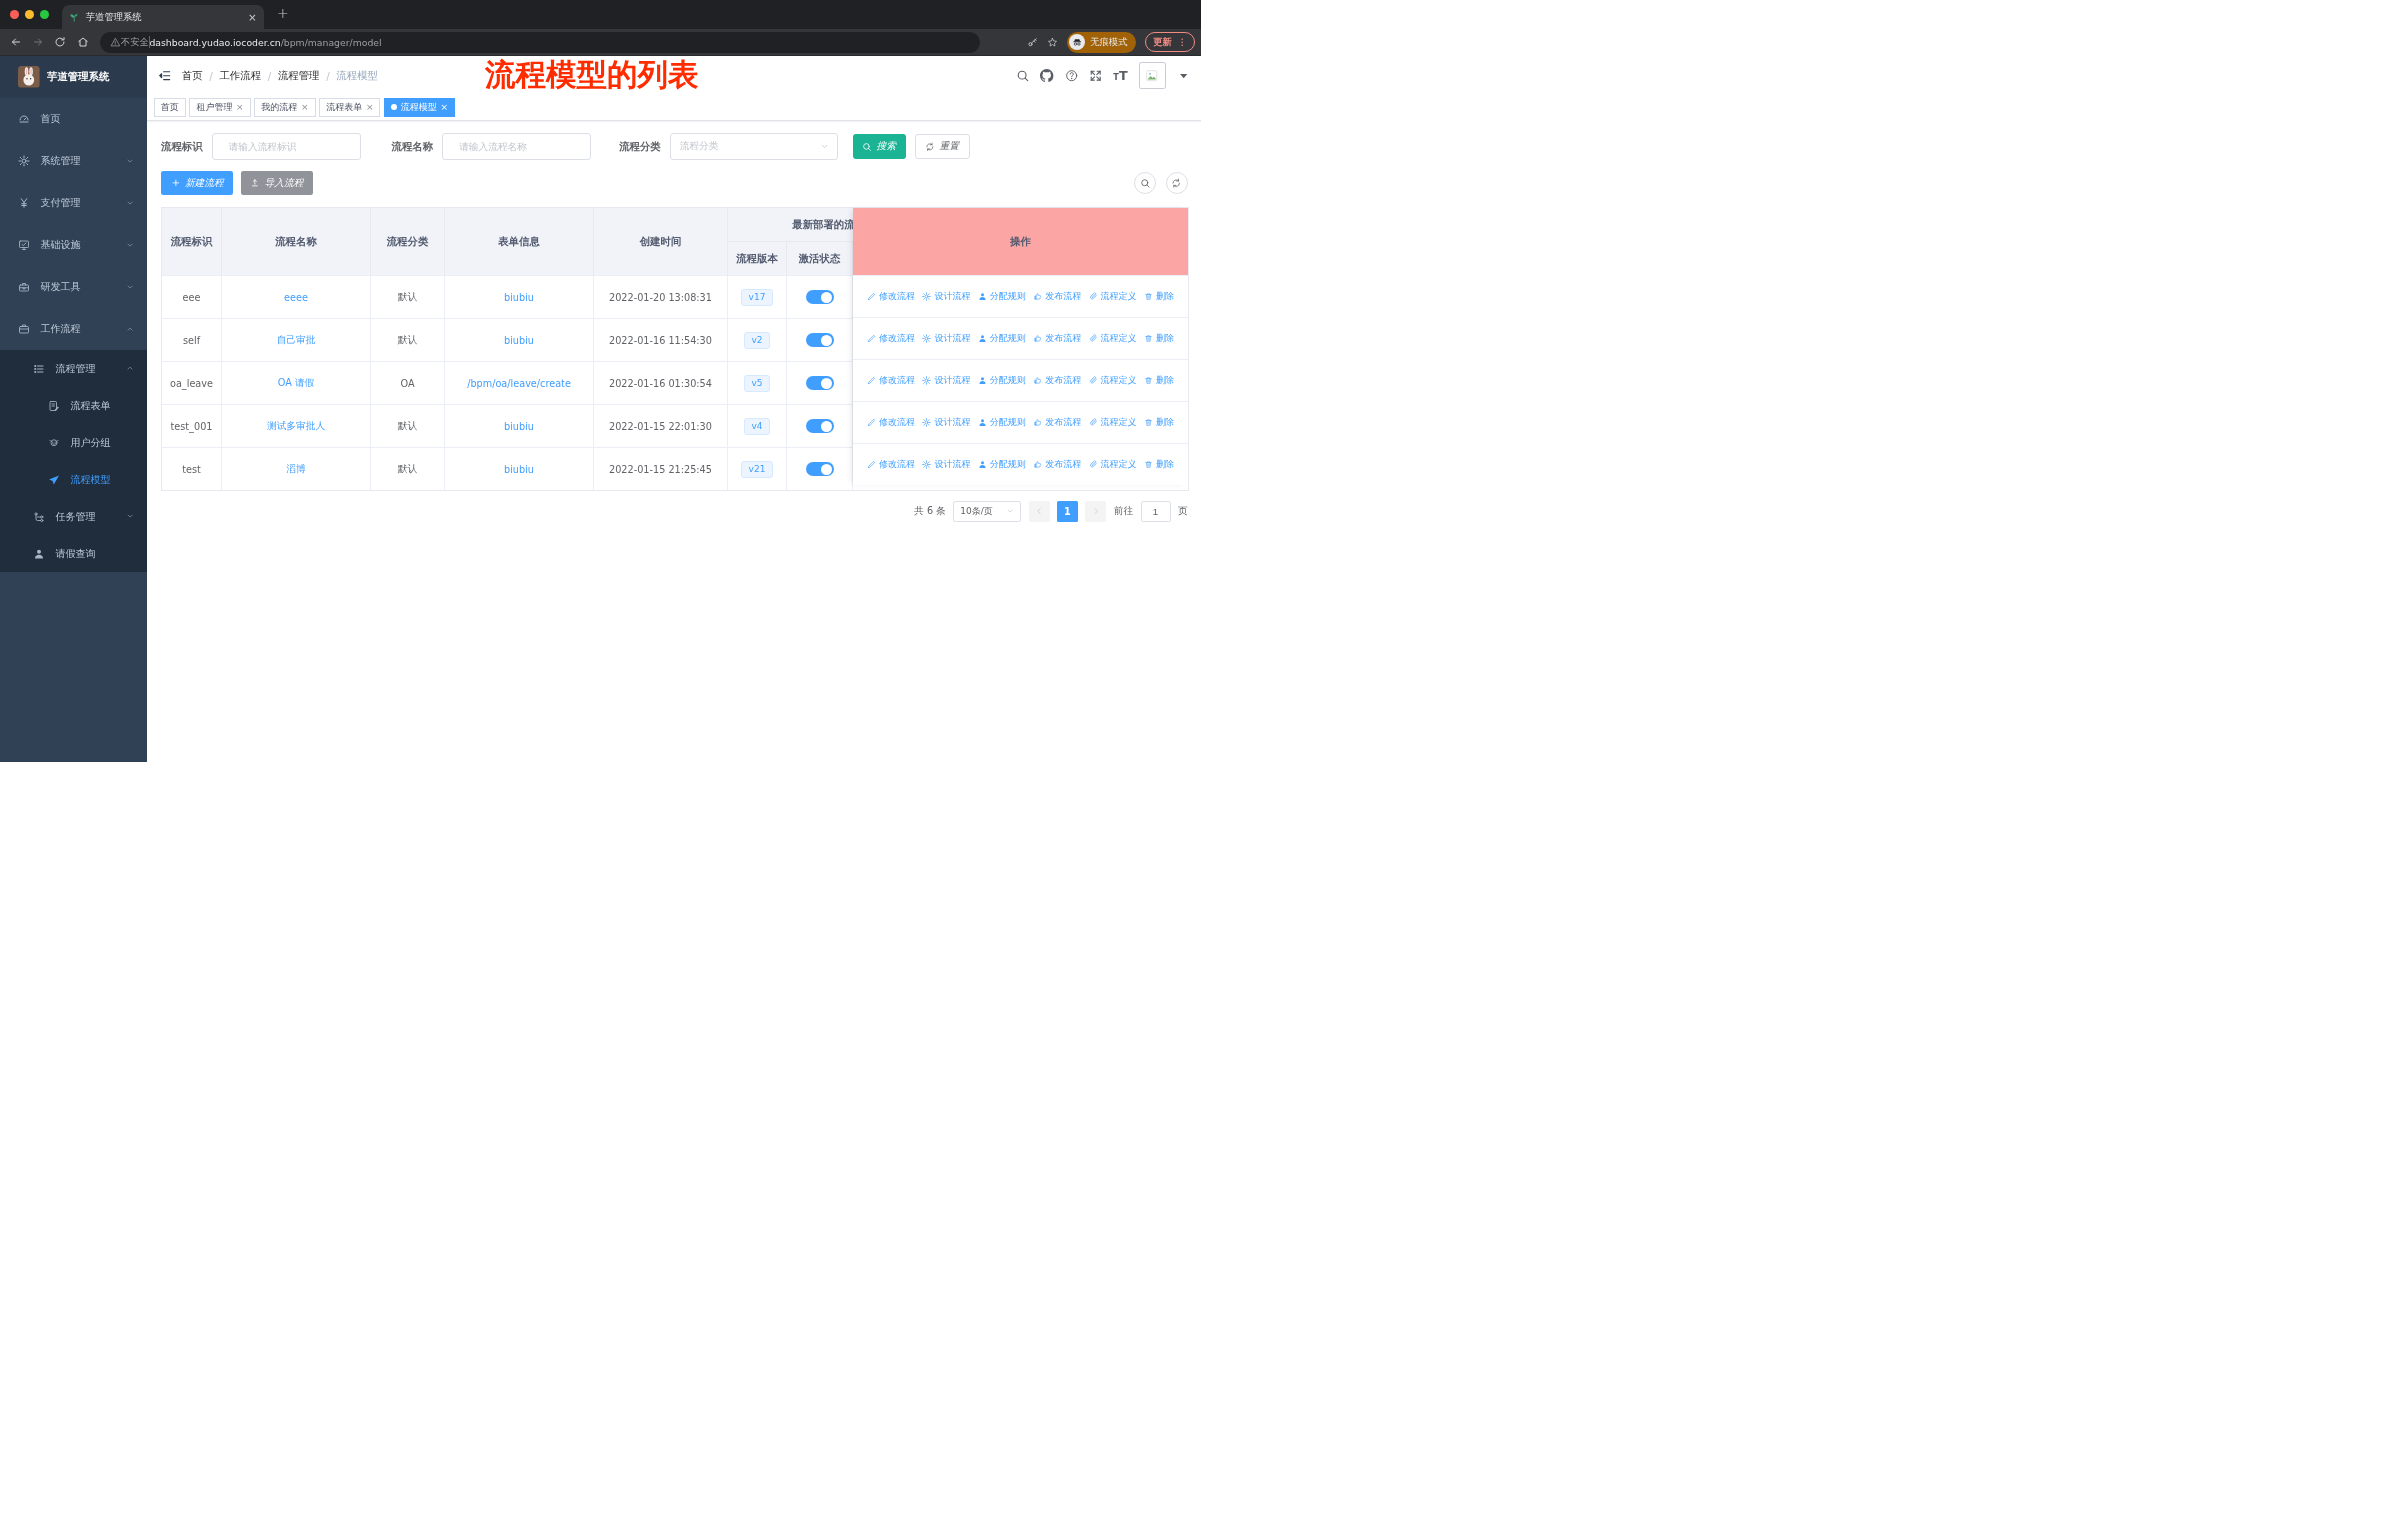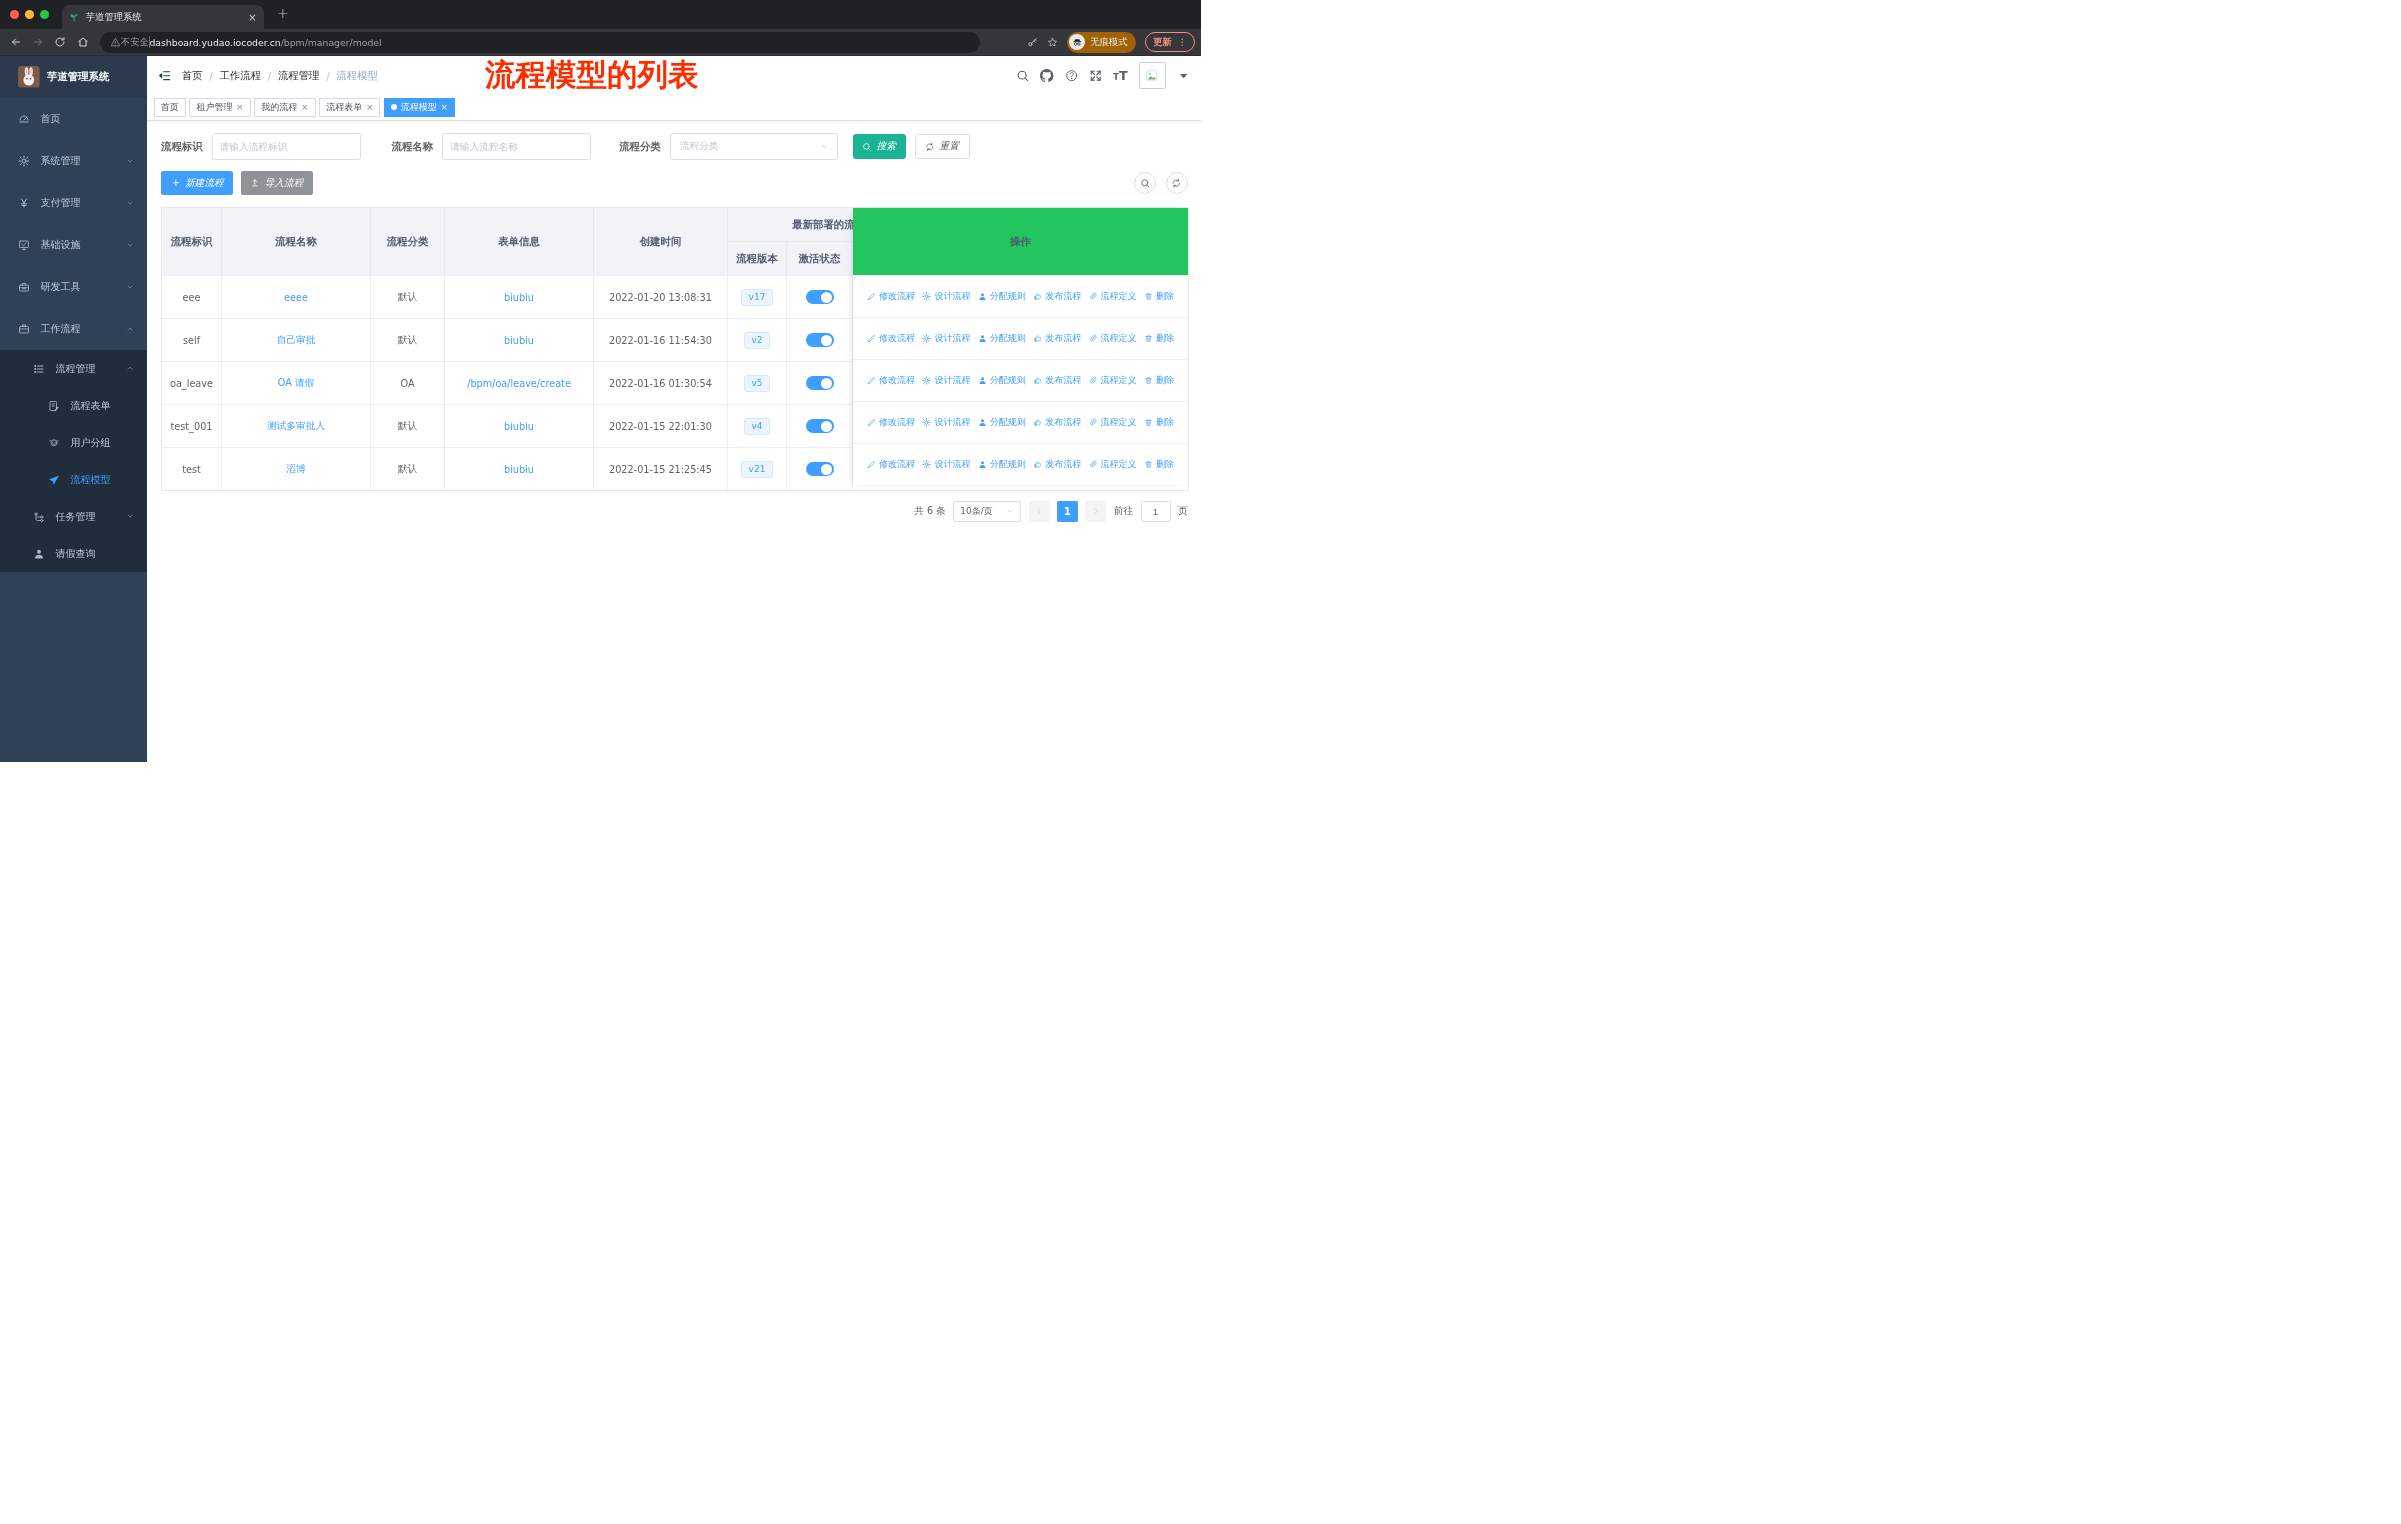--- a/index.html
+++ b/index.html
@@ -74,21 +74,21 @@
   .tagsbar{height:25px;border-bottom:0.7px solid #dfe3e8;box-shadow:0 0.7px 2.2px rgba(0,0,0,.10);display:flex;align-items:center;padding:0 6.7px;gap:3.7px;position:relative;z-index:1;background:#fff;}
   .tag{height:19.4px;border:0.7px solid #d8dce5;background:#fff;padding:0 6px;font-size:9px;color:#495060;display:flex;align-items:center;gap:3.7px;cursor:pointer;box-sizing:border-box;}
   .tag .dot{width:6px;height:6px;border-radius:50%;background:#fff;}
   .tag .x{font-size:9px;color:#8a8f97;line-height:1;}
   .tag.active{background:#409eff;border-color:#409eff;color:#fff;}
   .tag.active .x{color:#fff;}
 
   .content{flex:1;padding:12px 13.4px 0 14px;position:relative;background:#fff;}
   .filters{display:flex;align-items:center;}
   .f-label{font-size:10.4px;font-weight:700;color:#606266;margin-right:9px;white-space:nowrap;}
-  .f-input{width:149px;height:27px;border:0.7px solid #dcdfe6;border-radius:3px;padding:0 7px;font-size:9.7px;color:#606266;box-sizing:border-box;background:#fff;outline:none;}
+  .f-input{width:149px;height:27px;border:0.7px solid #dcdfe6;border-radius:3px;padding:0 16px;font-size:9.7px;color:#606266;box-sizing:border-box;background:#fff;outline:none;}
   .f-input::placeholder{color:#c0c4cc;}
   .mr42{margin-right:31px;}.mr38{margin-right:28px;}
   .f-select{width:168px;height:27px;border:0.7px solid #dcdfe6;border-radius:3px;display:flex;align-items:center;justify-content:space-between;padding:0 7.4px 0 9px;color:#c0c4cc;font-size:9.7px;margin-right:15px;box-sizing:border-box;cursor:pointer;background:#fff;}
   .f-select .ic{color:#c0c4cc;}
   .f-select .ic svg{width:9px;height:9px;}
   .btn{display:flex;align-items:center;gap:4.5px;border-radius:3px;font-size:9.7px;cursor:pointer;box-sizing:border-box;white-space:nowrap;font-style:italic;}
   .btn .ic svg{width:9.7px;height:9.7px;}
   .btn-search{height:25px;padding:0 9.7px;background:#1ab394;color:#fff;margin-right:9px;}
   .btn-reset{height:25px;padding:0 9.7px;background:#fff;border:0.7px solid #dcdfe6;color:#606266;}
   .toolbar{margin-top:11px;display:flex;align-items:center;}
@@ -108,21 +108,21 @@
   .hg-title{width:222px;display:flex;align-items:center;justify-content:center;font-size:10.4px;font-weight:700;color:#515a6e;white-space:nowrap;box-sizing:border-box;}
   .hg-bottom{flex:1;display:flex;}
   .t-row{display:flex;height:42px;border-top:0.7px solid #ebeef5;background:#fff;}
   .tc{display:flex;align-items:center;justify-content:center;font-size:9.7px;color:#606266;border-right:0.7px solid #ebeef5;box-sizing:border-box;white-space:nowrap;}
   .t-filler{flex:1;border-right:none;}
   .lnk{color:#409eff;cursor:pointer;}
   .vbadge{background:#ecf5ff;border:0.7px solid #d6e9ff;color:#409eff;font-size:9px;padding:3px 6.7px;border-radius:3px;line-height:1;}
   .toggle{width:28px;height:14px;border-radius:7.4px;background:#409eff;position:relative;display:inline-block;cursor:pointer;}
   .toggle::after{content:"";position:absolute;right:1.5px;top:1.5px;width:11px;height:11px;border-radius:50%;background:#fff;}
   .fixed-col{position:absolute;top:0;right:0;width:335px;box-shadow:-3.7px 0 6px -2.2px rgba(0,0,0,.12);}
-  .fx-header{height:67px;background:#22c55e;display:flex;align-items:center;justify-content:center;font-size:10.4px;font-weight:700;color:#515a6e;}
+  .fx-header{height:67px;background:#fca5a5;display:flex;align-items:center;justify-content:center;font-size:10.4px;font-weight:700;color:#515a6e;}
   .fx-cell{height:42px;border-top:0.7px solid #ebeef5;background:#fff;display:flex;align-items:center;justify-content:center;gap:7.4px;box-sizing:border-box;}
   .act{color:#409eff;font-size:9px;display:flex;align-items:center;gap:3px;cursor:pointer;white-space:nowrap;}
   .a-ic{display:inline-flex;}
   .a-ic svg{width:9px;height:9px;}
 
   
   .pager{margin-top:9.7px;display:flex;align-items:center;justify-content:flex-end;gap:7.4px;font-size:9.7px;color:#606266;}
   .psize{width:68px;height:21px;border:0.7px solid #dcdfe6;border-radius:2.2px;display:flex;align-items:center;justify-content:space-between;padding:0 6px;font-size:9px;color:#606266;box-sizing:border-box;cursor:pointer;background:#fff;}
   .psize .ic{color:#c0c4cc;}
   .psize .ic svg{width:8.2px;height:8.2px;}

